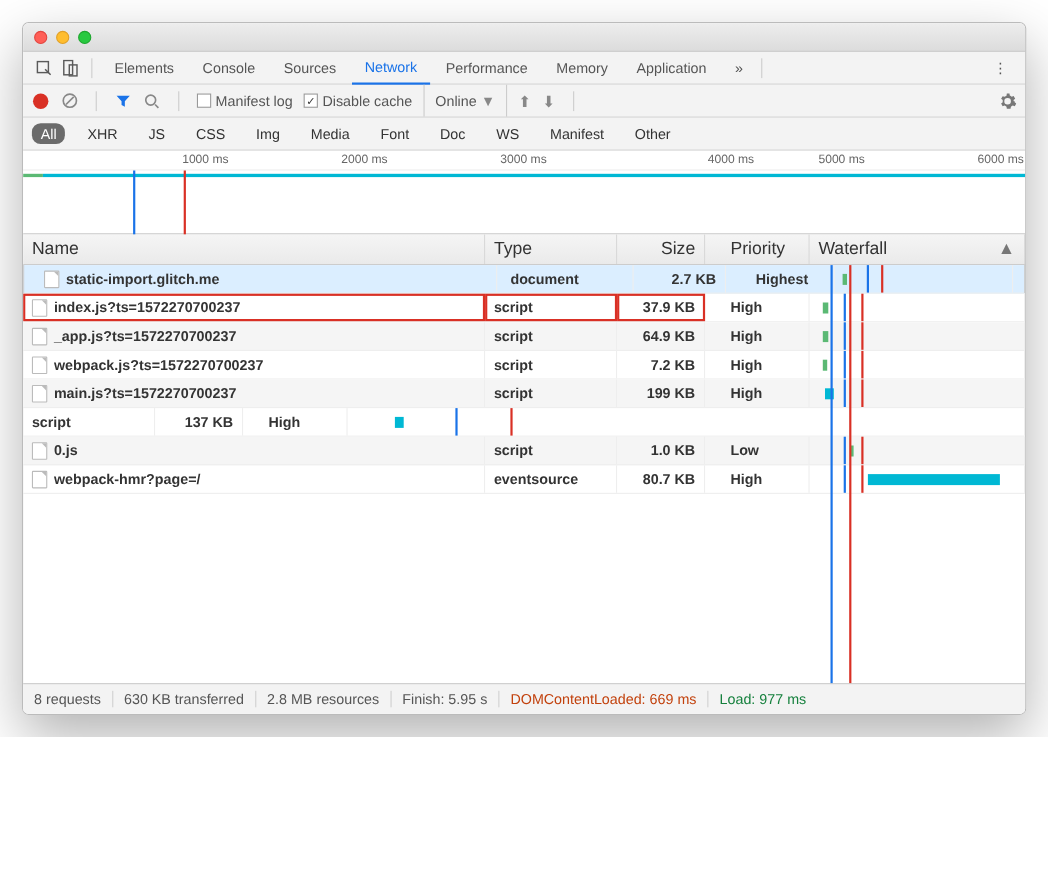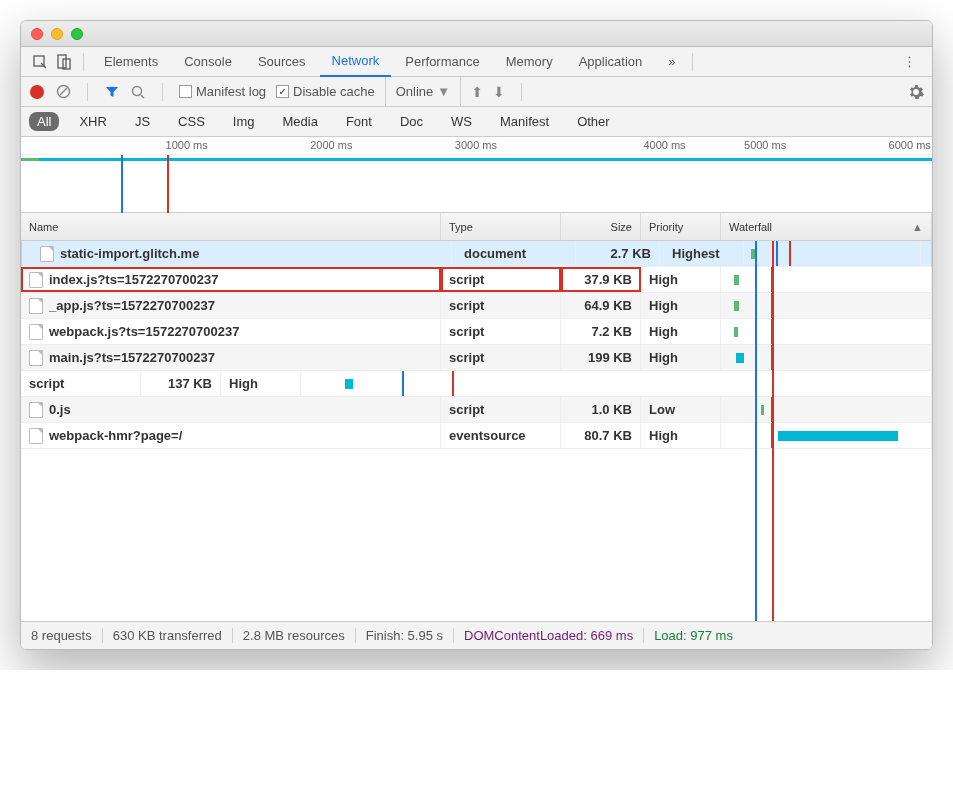--- a/index.html
+++ b/index.html
@@ -39,47 +39,47 @@
   .pill.active{background:#6b6b6b;color:#fff;}
   
   .overview{height:76px;border-bottom:1px solid #ccc;position:relative;background:#fff;}
   .ov-ruler{height:18px;border-bottom:1px solid #eee;display:flex;position:relative;font-size:11px;color:#666;}
   .ov-tick{position:absolute;top:2px;}
   .ov-area{position:relative;height:58px;}
   .ov-bar{position:absolute;top:3px;height:3px;background:#00b8d4;}
   .ov-line{position:absolute;top:0;bottom:0;width:2px;}
   
   .grid{display:flex;flex-direction:column;}
-  .ghead{display:flex;height:28px;background:linear-gradient(#f5f5f5,#eaeaea);border-bottom:1px solid #ccc;font-size:11px;color:#333;}
+  .ghead{display:flex;height:28px;background:linear-gradient(#f5f5f5,#eaeaea);border-bottom:1px solid #ccc;font-size:16px;color:#333;}
   .gh{display:flex;align-items:center;padding:0 8px;border-right:1px solid #d9d9d9;}
   .c-name{flex:0 0 420px;}
   .c-type{flex:0 0 120px;}
   .c-size{flex:0 0 80px;justify-content:flex-end;}
-  .c-prio{flex:0 0 80px;}
+  .c-prio{flex:0 0 80px;margin-left:15px;}
   .c-wf{flex:1;position:relative;}
   .wf-sort{position:absolute;right:8px;color:#777;}
   .grow{display:flex;height:26px;align-items:stretch;border-bottom:1px solid #eee;font-size:13px;}
   .grow:nth-child(odd){background:#f5f5f5;}
   .grow.sel{background:#dbeeff;}
   .gc{display:flex;align-items:center;padding:0 8px;border-right:1px solid #eee;font-weight:bold;}
   .gc.c-size{justify-content:flex-end;}
   .file-icon{width:14px;height:16px;border:1px solid #bbb;border-radius:1px;margin-right:6px;position:relative;background:#fff;flex-shrink:0;}
   .file-icon::before{content:"";position:absolute;top:0;right:0;border-style:solid;border-width:0 4px 4px 0;border-color:transparent #bbb transparent transparent;}
   .grow.hl .c-name,.grow.hl .c-type,.grow.hl .c-size{outline:2px solid #d93025;outline-offset:-2px;}
   .gc.c-wf{position:relative;padding:0;}
   .wf-inner{position:absolute;left:0;right:0;top:0;bottom:0;}
   .wf-vline{position:absolute;top:0;bottom:0;width:2px;}
   .wf-mark{position:absolute;top:8px;height:10px;}
   .gridbody{position:relative; min-height:380px;}
   .gridrows{}
   .grid-vline{position:absolute;top:0;bottom:0;width:2px;pointer-events:none;}
   
   .status{display:flex;align-items:center;height:28px;border-top:1px solid #ccc;background:#f3f3f3;font-size:13px;}
   .st{padding:0 10px;border-right:1px solid #d0d0d0;color:#555;}
-  .st.blue{color:#701a75;}
+  .st.blue{color:#c2410c;}
   .st.red{color:#15803d;border-right:none;}
   .arrow-up, .arrow-down{font-size:14px;color:#888;}
 </style>
 </head>
 <body>
 
 <div class="window">
 
   <div class="titlebar">
     <div class="traffic">

